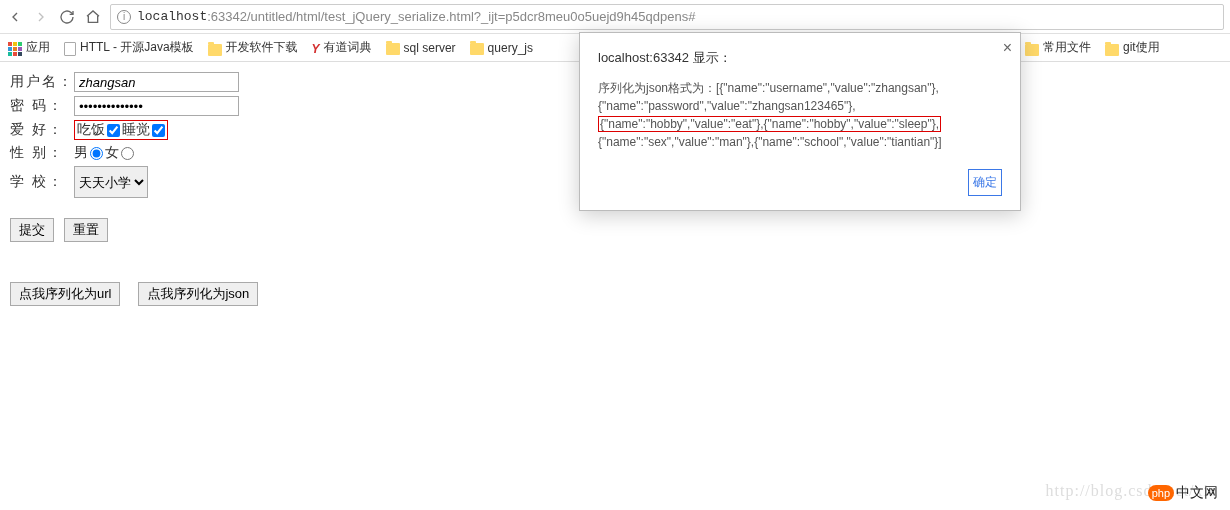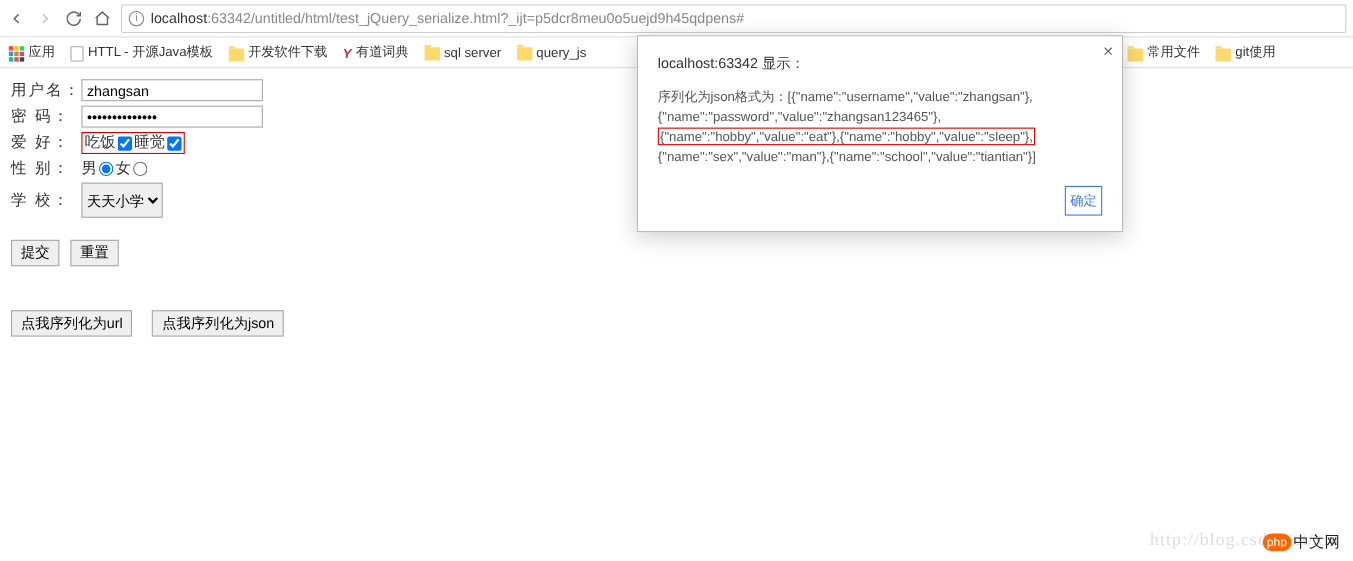--- a/index.html
+++ b/index.html
@@ -2,21 +2,21 @@
 <html><head>
   <meta charset="utf-8">
   <style>
     * { margin: 0; padding: 0; box-sizing: border-box; }
     body { font-family: "Microsoft YaHei", Arial, sans-serif; font-size: 13px; color: #333; width: 1230px; height: 510px; overflow: hidden; background: #fff; position: relative; }
     
     .toolbar { height: 34px; display: flex; align-items: center; padding: 0 6px; border-bottom: 1px solid #e0e0e0; background: #fff; gap: 8px; }
     .nav-icon { width: 18px; height: 18px; display: flex; align-items: center; justify-content: center; color: #888; cursor: pointer; }
     .nav-icon svg { width: 16px; height: 16px; }
     .url-bar { flex: 1; display: flex; align-items: center; border: 1px solid #ccc; border-radius: 2px; height: 26px; padding: 0 6px; font-size: 13px; color: #333; }
-    .url-bar .host { color: #333; }
+    .url-bar .host { color: #333; font-family: Liberation Mono, monospace; }
     .url-bar .path { color: #888; }
     .info-icon { width: 14px; height: 14px; border: 1px solid #888; border-radius: 50%; display: inline-flex; align-items: center; justify-content: center; font-size: 10px; color: #888; margin-right: 6px; }
 
     .bookmarks { height: 28px; display: flex; align-items: center; padding: 0 8px; gap: 14px; border-bottom: 1px solid #ddd; font-size: 12px; overflow: hidden; white-space: nowrap; }
     .bm-item { display: flex; align-items: flex-end; gap: 4px; color: #333; cursor: pointer; }
     .bm-folder { width: 14px; height: 12px; background: #ffd96a; border-radius: 1px; position: relative; }
     .bm-folder::before { content: ''; position: absolute; top: -2px; left: 0; width: 6px; height: 2px; background: #ffd96a; border-radius: 1px 1px 0 0; }
     .bm-file { width: 12px; height: 14px; border: 1px solid #aaa; border-radius: 1px; }
     .bm-apps { display: grid; grid-template-columns: repeat(3, 4px); grid-template-rows: repeat(3, 4px); gap: 1px; }
     .bm-apps span { background: #e74c3c; }
@@ -26,21 +26,21 @@
     .bm-apps span:nth-child(5) { background: #e67e22; }
     .bm-apps span:nth-child(6) { background: #9b59b6; }
     .bm-apps span:nth-child(7) { background: #1abc9c; }
     .bm-apps span:nth-child(8) { background: #e74c3c; }
     .bm-apps span:nth-child(9) { background: #34495e; }
     .bm-y { color: #d32f2f; font-weight: bold; font-style: italic; }
 
     .content { padding: 10px; }
     .form-row { display: flex; align-items: center; margin-bottom: 4px; font-size: 14px; }
     .form-label { width: 64px; letter-spacing: 2px; }
-    .text-input { border: 1px solid #a9a9a9; height: 20px; width: 165px; padding: 0 4px; font-size: 13px; }
+    .text-input { border: 1px solid #a9a9a9; height: 20px; width: 165px; padding: 0 4px; font-size: 13px; font-style: italic; }
     .hob-box { border: 1px solid #d00; padding: 0 2px; display: flex; align-items: center; gap: 2px; }
     .radio { margin: 0 2px; }
     .sel { border: 1px solid #a9a9a9; font-size: 13px; height: 32px; }
     .btn { border: 1px solid #a9a9a9; background: #efefef; font-size: 13px; padding: 2px 8px; cursor: pointer; }
     .btn-row { margin-top: 20px; display: flex; gap: 10px; }
     .btn-row2 { margin-top: 40px; display: flex; gap: 18px; }
 
     .dialog { position: absolute; top: 32px; left: 579px; width: 442px; background: #fff; border: 1px solid #bbb; box-shadow: 0 4px 20px rgba(0,0,0,.2); padding: 16px 18px 14px 18px; font-size: 12px; }
     .dialog-close { position: absolute; top: 6px; right: 8px; color: #666; font-size: 16px; cursor: pointer; }
     .dialog-title { font-size: 13px; margin-bottom: 12px; }

